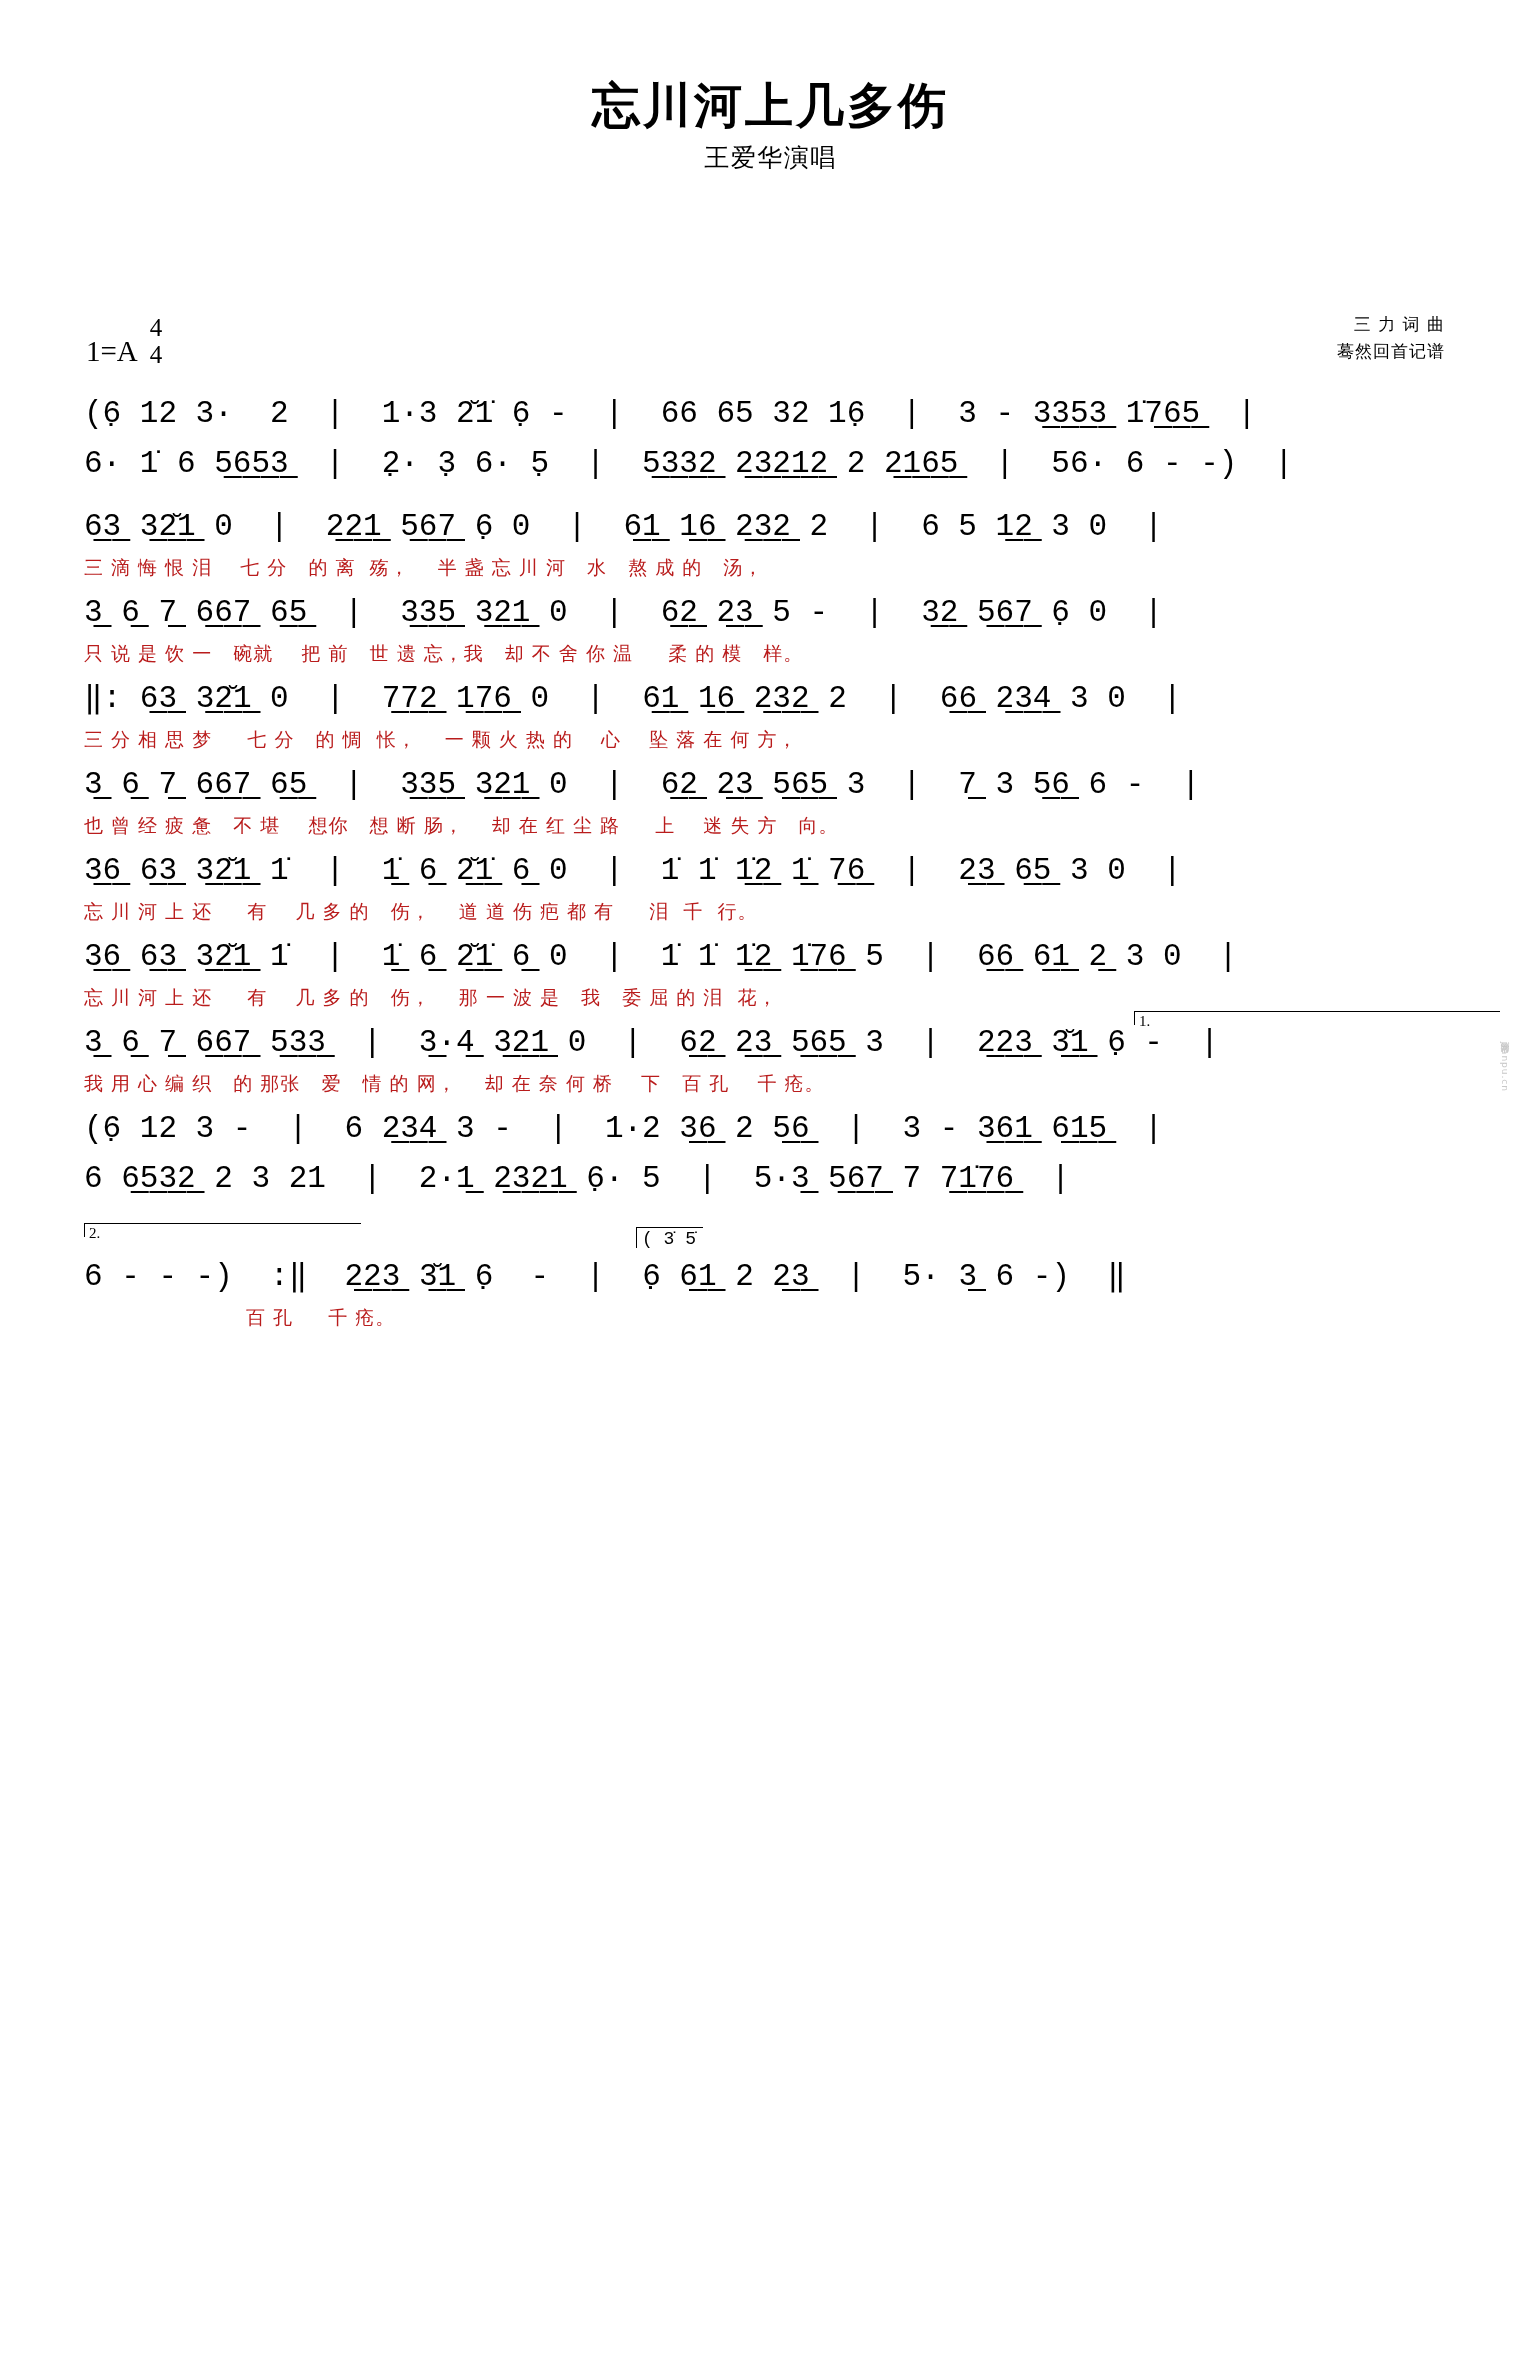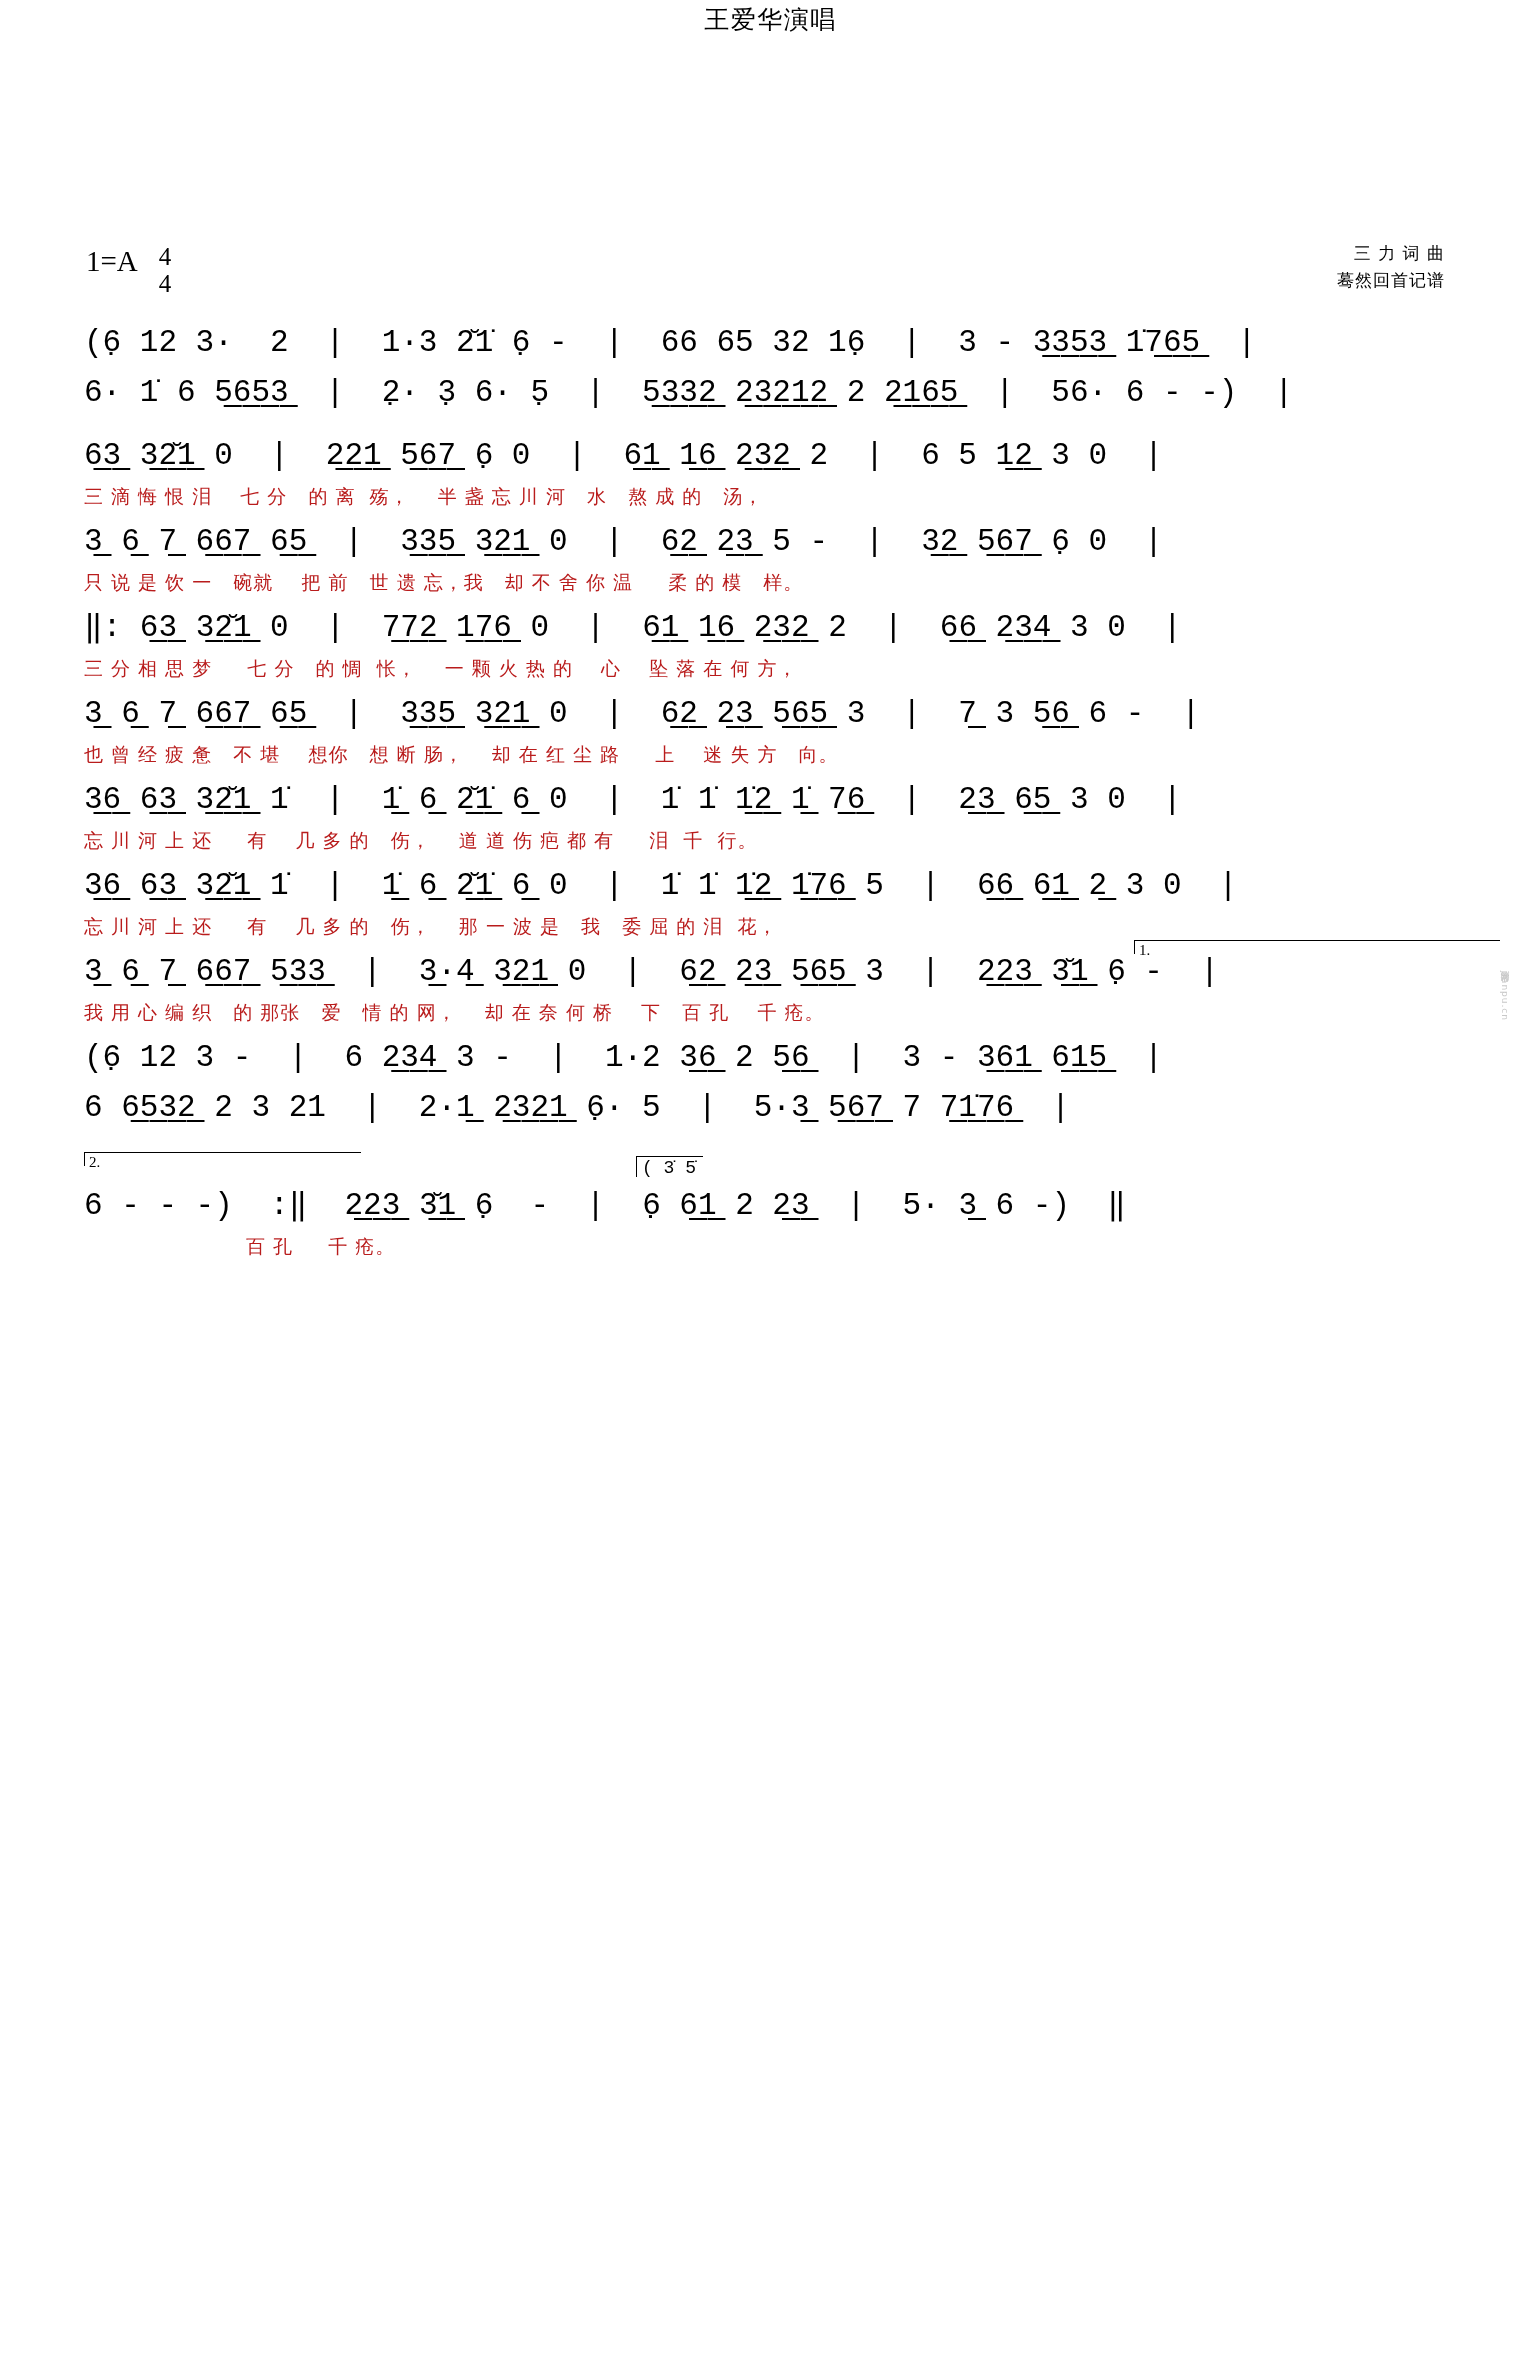--- a/index.html
+++ b/index.html
@@ -50,22 +50,22 @@
     line-height: 1.6;
     letter-spacing: 1px;
   }
   .keysig {
     position: absolute;
     left: 86px;
     top: 242px;
     font-family: "Liberation Serif", serif;
     font-size: 29px;
     display: flex;
-    align-items: flex-start;
-    gap: 16px;
+    align-items: flex-end;
+    gap: 7px;
   }
   .keysig .frac {
     display: inline-flex;
     flex-direction: column;
     align-items: center;
     font-size: 25px;
     line-height: 1.0;
     margin-left: 5px;
     position: relative;
     top: -1px;
@@ -141,20 +141,21 @@
     color: #e0d8c8;
   }
 </style>
 </head>
 <body>
 
 <div class="page">
 
   <div class="corner-mark"></div>
 
+  <div class="title">忘川河上几多伤</div>
   <div class="singer">王爱华演唱</div>
 
   <div class="keysig">
     <span>1=A</span>
     <span class="frac">
       <span class="num">4</span>
       <span class="den">4</span>
     </span>
   </div>
 

